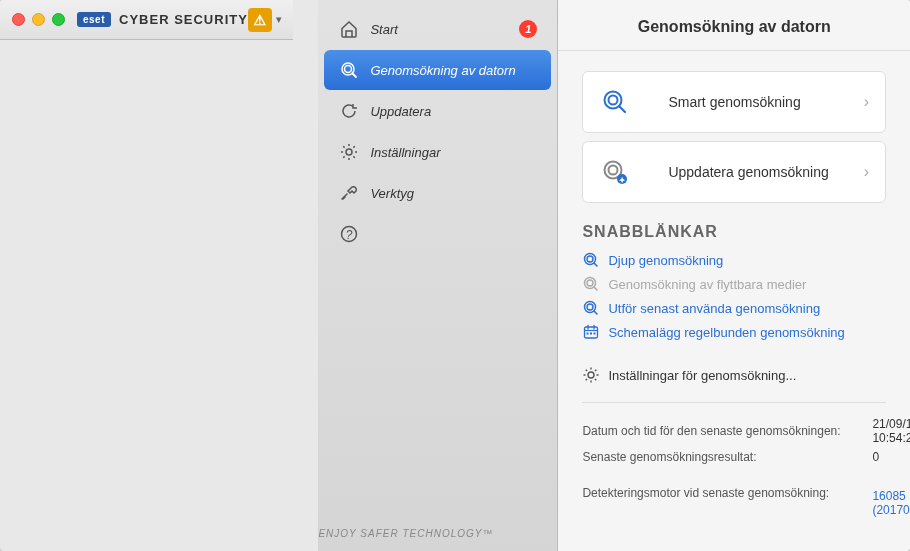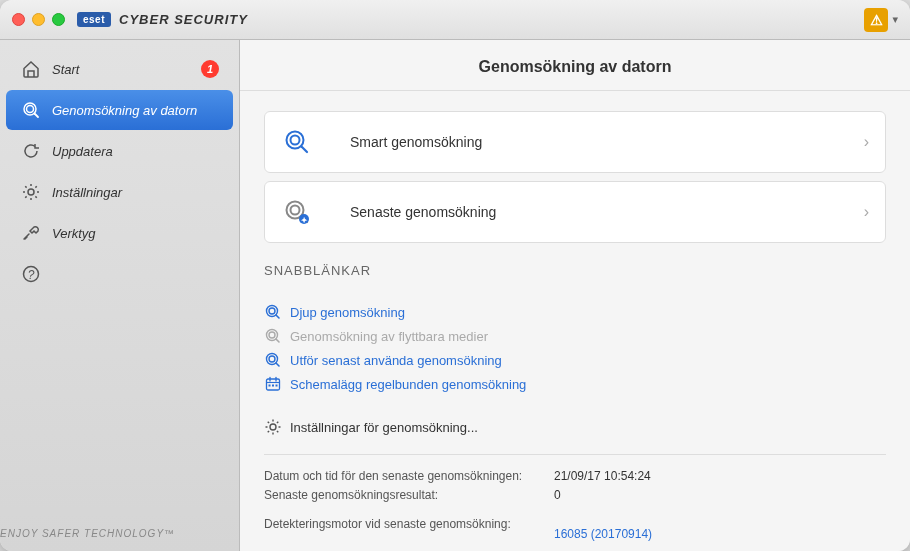--- a/index.html
+++ b/index.html
@@ -9,25 +9,25 @@
       font-family: -apple-system, 'Helvetica Neue', Arial, sans-serif;
       font-size: 13px;
       background: #e8e8e8;
       overflow: hidden;
     }
 
     
     .window {
       width: 910px;
       height: 551px;
-      border-radius: 12px;
+      border-radius: 4px;
       overflow: hidden;
       box-shadow: 0 4px 20px rgba(0,0,0,0.4);
       display: flex;
-      flex-direction: column;
+      gap: 25px;
     }
 
     .titlebar {
       height: 40px;
       background: linear-gradient(to bottom, #f0f0f0, #e0e0e0);
       border-bottom: 1px solid #bbb;
       display: flex;
       align-items: center;
       padding: 0 12px;
       flex-shrink: 0;
@@ -62,21 +62,20 @@
       padding: 2px 6px;
       border-radius: 3px;
       letter-spacing: 0.5px;
     }
 
     .titlebar-app-name {
       font-size: 13px;
       font-weight: 600;
       color: #333;
       letter-spacing: 1px;
-      font-style: italic;
     }
 
     .titlebar-warning {
       margin-left: auto;
       display: flex;
       align-items: center;
       gap: 4px;
     }
 
     .warning-icon {
@@ -237,26 +236,26 @@
       color: #aaa;
       font-size: 16px;
     }
 
     
     .quick-links-section {
       margin-top: 20px;
     }
 
     .quick-links-title {
-      font-size: 13px;
-      font-weight: 400;
+      font-size: 16px;
+      font-weight: 700;
       color: #666;
       letter-spacing: 1px;
       text-transform: uppercase;
-      margin-bottom: 22px;
+      margin-bottom: 7px;
     }
 
     .quick-link {
       display: flex;
       align-items: center;
       gap: 8px;
       padding: 3px 0;
       cursor: pointer;
       color: #2a6fd6;
       font-size: 13px;
@@ -440,21 +439,21 @@
         <div class="scan-card">
           <div class="scan-card-icon">
             <svg width="30" height="30" viewBox="0 0 30 30">
               <circle cx="13" cy="13" r="8.5" fill="none" stroke="#888" stroke-width="2"></circle>
               <circle cx="13" cy="13" r="4.5" fill="none" stroke="#888" stroke-width="2"></circle>
               <line x1="19.5" y1="19.5" x2="25" y2="25" stroke="#888" stroke-width="2.2" stroke-linecap="round"></line>
               <circle cx="22" cy="22" r="5" fill="#2a6fd6"></circle>
               <text x="22" y="25.5" text-anchor="middle" font-size="8" fill="white" font-family="Arial" font-weight="bold">✦</text>
             </svg>
           </div>
-          <span class="scan-card-label">Senaste genomsökning</span>
+          <span class="scan-card-label">Uppdatera genomsökning</span>
           <span class="scan-card-chevron">›</span>
         </div>
 
         <div class="quick-links-section">
           <div class="quick-links-title">SNABBLÄNKAR</div>
 
           <div class="quick-link">
             <div class="quick-link-icon">
               <svg width="16" height="16" viewBox="0 0 16 16">
                 <circle cx="7" cy="7" r="5.5" fill="none" stroke="#2a6fd6" stroke-width="1.4"></circle>

